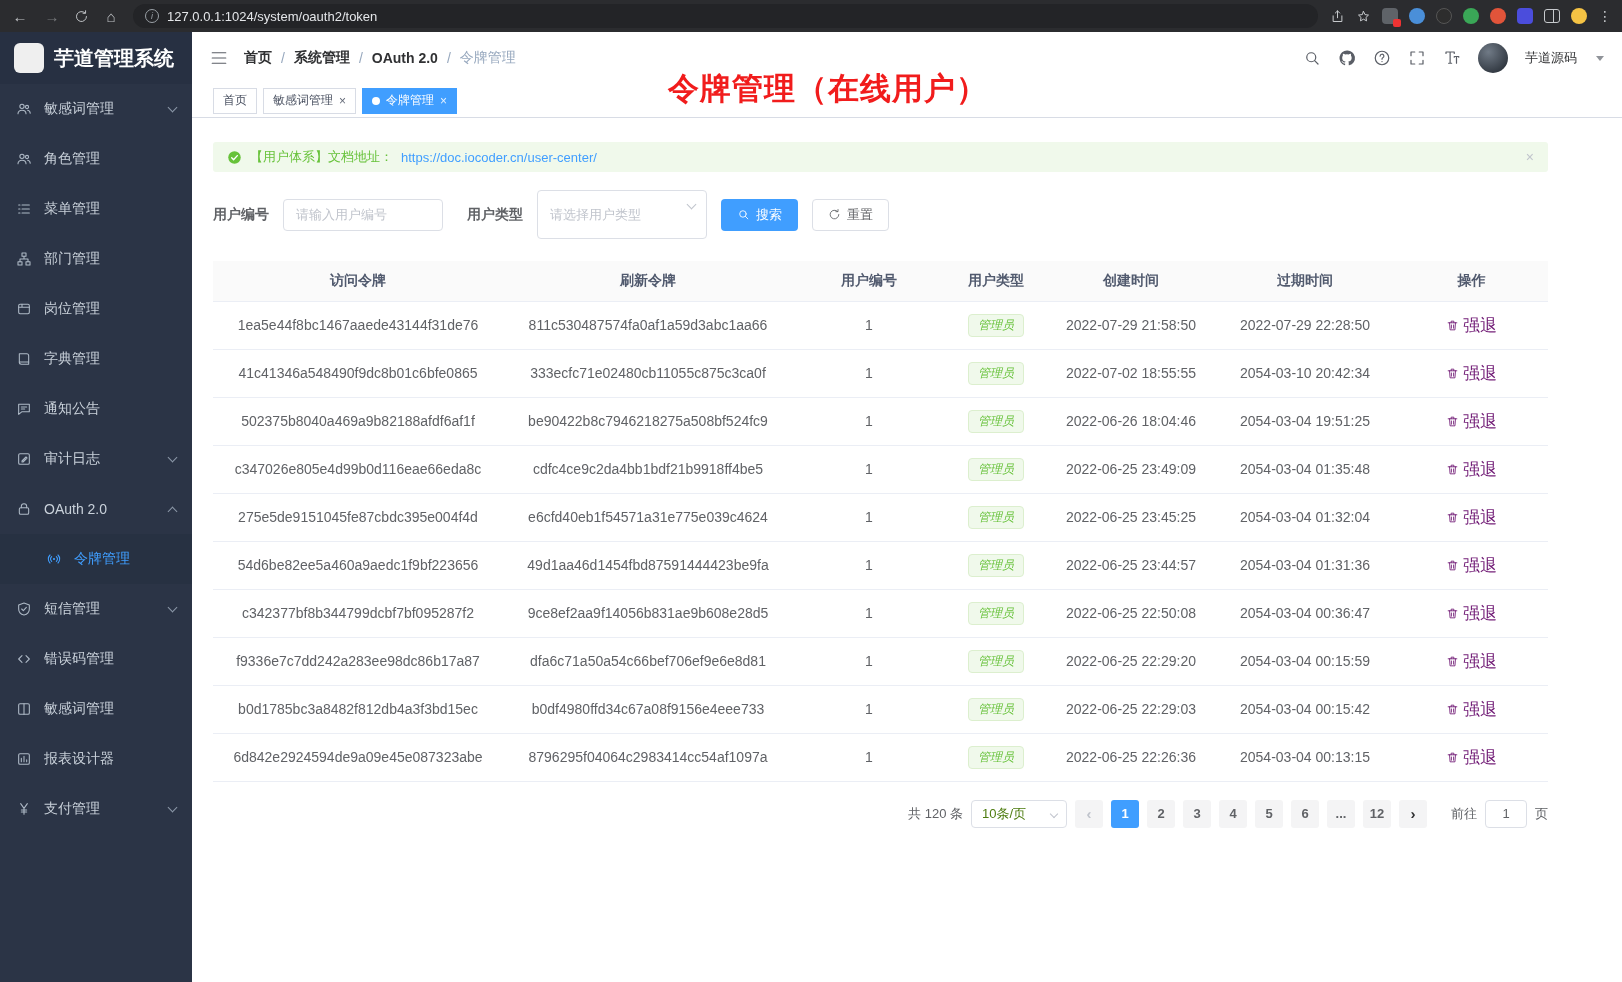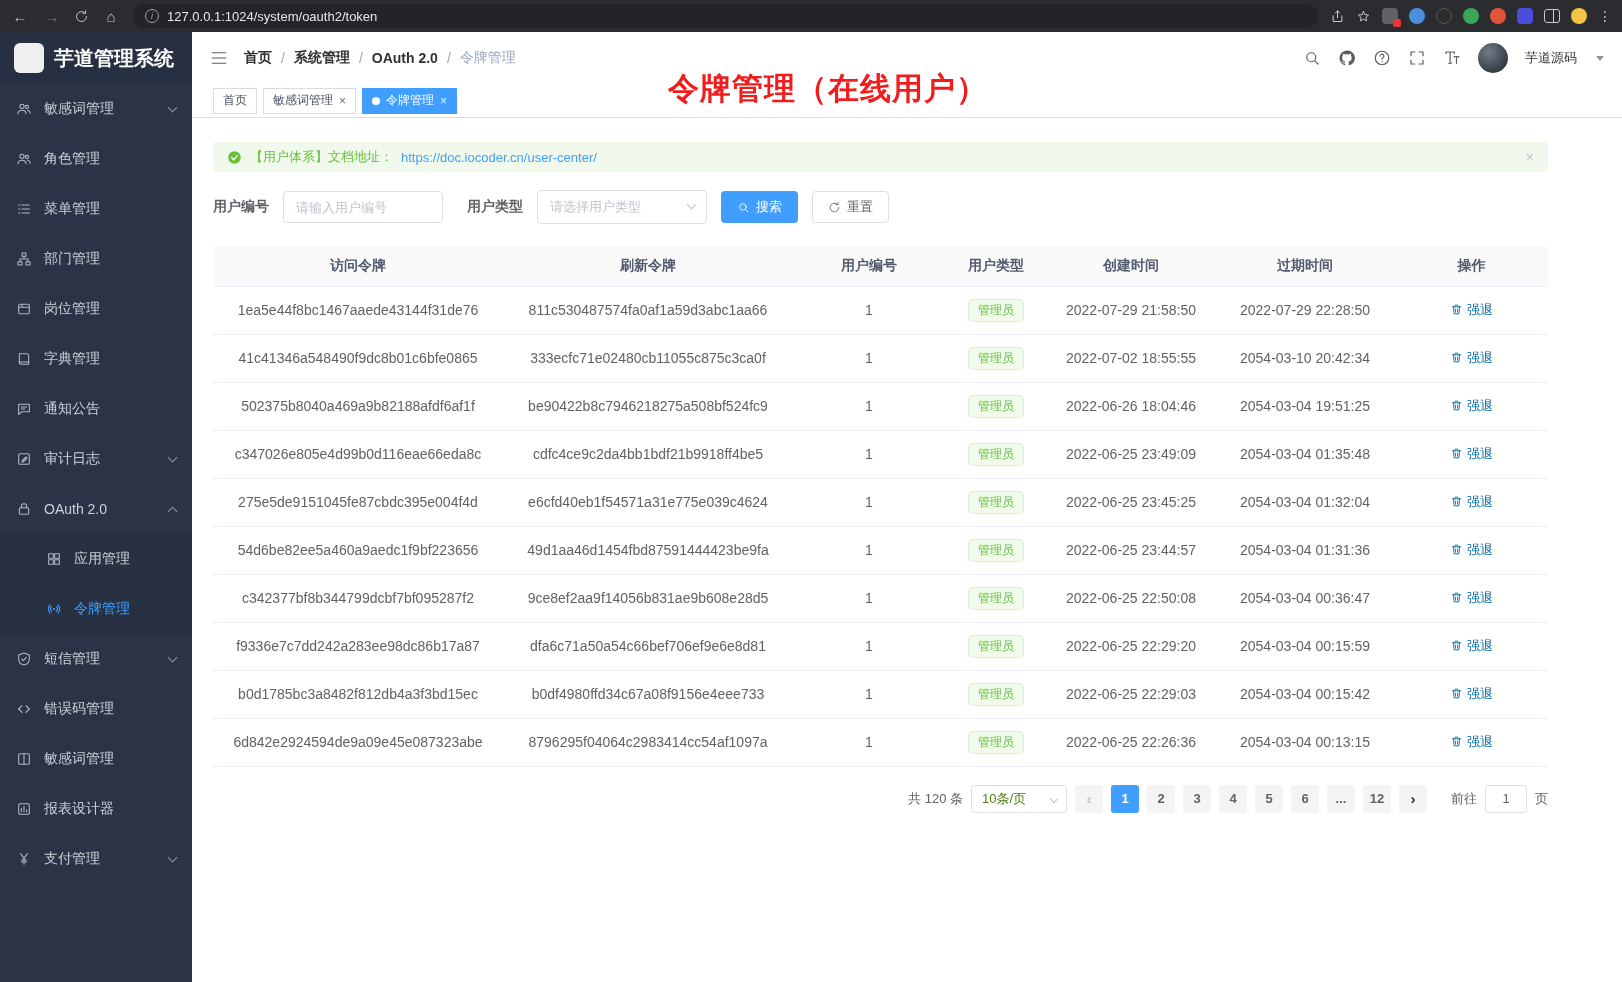--- a/index.html
+++ b/index.html
@@ -63,32 +63,32 @@
 
   .banner { height:30px; background:#f0f9eb; border-radius:3px; display:flex; align-items:center; gap:8px; padding:0 14px; font-size:13px; color:#67c23a; }
   .banner .chk { width:15px; height:15px; color:#67c23a; flex:none; }
   .banner a { color:#409eff; text-decoration:none; cursor:pointer; }
   .banner .x { margin-left:auto; color:#c0c4cc; font-size:14px; cursor:pointer; }
 
   .filters { display:flex; align-items:center; gap:10px; margin-top:18px; }
   .flabel { font-size:14px; font-weight:700; color:#606266; margin-right:4px; }
   .finput { width:160px; height:32px; border:1px solid #dcdfe6; border-radius:4px; padding:0 12px; font-size:13px; color:#606266; outline:none; font-family:inherit; }
   .finput::placeholder { color:#c0c4cc; }
-  .fselect { width:170px; height:34px; border:1px solid #dcdfe6; border-radius:4px; padding:0 26px 0 12px; font-size:13px; color:#c0c4cc; display:flex; align-items:center; position:relative; cursor:pointer; }
+  .fselect { width:170px; height:49px; border:1px solid #dcdfe6; border-radius:4px; padding:0 26px 0 12px; font-size:13px; color:#c0c4cc; display:flex; align-items:center; position:relative; cursor:pointer; }
   .fselect .scaret { position:absolute; right:11px; top:12px; width:7px; height:7px; border-right:1.4px solid #c0c4cc; border-bottom:1.4px solid #c0c4cc; transform:rotate(45deg); margin-top:-2px; }
   .btn { height:32px; border-radius:4px; padding:0 15px; font-size:13px; display:flex; align-items:center; gap:6px; cursor:pointer; border:1px solid transparent; font-family:inherit; margin-left:4px; }
   .btn.primary { background:#409eff; color:#fff; }
   .btn.plain { background:#fff; color:#606266; border-color:#dcdfe6; }
   .btn svg { width:13px; height:13px; }
 
   table.grid { width:1335px; border-collapse:collapse; table-layout:fixed; margin-top:22px; font-size:14px; }
   .grid th { height:40px; background:#fafafa; color:#515a6e; font-weight:700; font-size:14px; text-align:center; border-bottom:1px solid #ebeef5; }
   .grid td { height:48px; color:#606266; text-align:center; border-bottom:1px solid #ebeef5; white-space:nowrap; overflow:hidden; }
-  .badge { display:inline-block; padding:2px 9px; font-size:12px; color:#67c23a; background:#f0f9eb; border:1px solid #dcefce; border-radius:4px; line-height:17px; }
-  .action { color:#0369a1; font-size:13px; display:inline-flex; align-items:center; gap:4px; cursor:pointer; }
+  .badge { display:inline-block; padding:2px 9px; font-size:12px; color:#67c23a; background:#f0f9eb; border:1px solid #dcefce; border-radius:4px; line-height:17px;font-style:italic; }
+  .action { color:#701a75; font-size:17px; display:inline-flex; align-items:center; gap:4px; cursor:pointer; }
   .action svg { width:13px; height:13px; }
 
   .pagination { width:1335px; display:flex; align-items:center; justify-content:flex-end; gap:8px; margin-top:18px; font-size:13px; color:#606266; }
   .psize { height:28px; min-width:96px; border:1px solid #dcdfe6; border-radius:4px; display:flex; align-items:center; padding:0 24px 0 10px; position:relative; cursor:pointer; font-size:13px; color:#4d7c0f; }
   .psize .scaret { position:absolute; right:9px; top:10px; width:6px; height:6px; border-right:1.4px solid #c0c4cc; border-bottom:1.4px solid #c0c4cc; transform:rotate(45deg); }
   .pages { display:flex; gap:8px; }
   .pbtn { min-width:28px; height:28px; background:#f4f4f5; border:none; border-radius:3px; font-size:13px; color:#606266; font-weight:600; cursor:pointer; display:flex; align-items:center; justify-content:center; font-family:inherit; padding:0 6px; }
   .pbtn.active { background:#409eff; color:#fff; }
   .pbtn.nav .arr { font-size:15px; color:#303133; }
   .pbtn.nav.disabled .arr { color:#c0c4cc; }
@@ -305,27 +305,20 @@
           </svg>
     <span class="nlabel">审计日志</span>
     <span class="chev"></span>
   </div>
         <div class="nav-item">
     <svg class="ic nico">
             <use href="#i-lock"></use>
           </svg>
     <span class="nlabel">OAuth 2.0</span>
     <span class="chev up"></span>
-  </div>
-        <div class="nav-item child">
-    <svg class="ic nico">
-            <use href="#i-app"></use>
-          </svg>
-    <span class="nlabel">应用管理</span>
-
   </div>
         <div class="nav-item child active">
     <svg class="ic nico">
             <use href="#i-signal"></use>
           </svg>
     <span class="nlabel">令牌管理</span>
 
   </div>
         <div class="nav-item">
     <svg class="ic nico">

